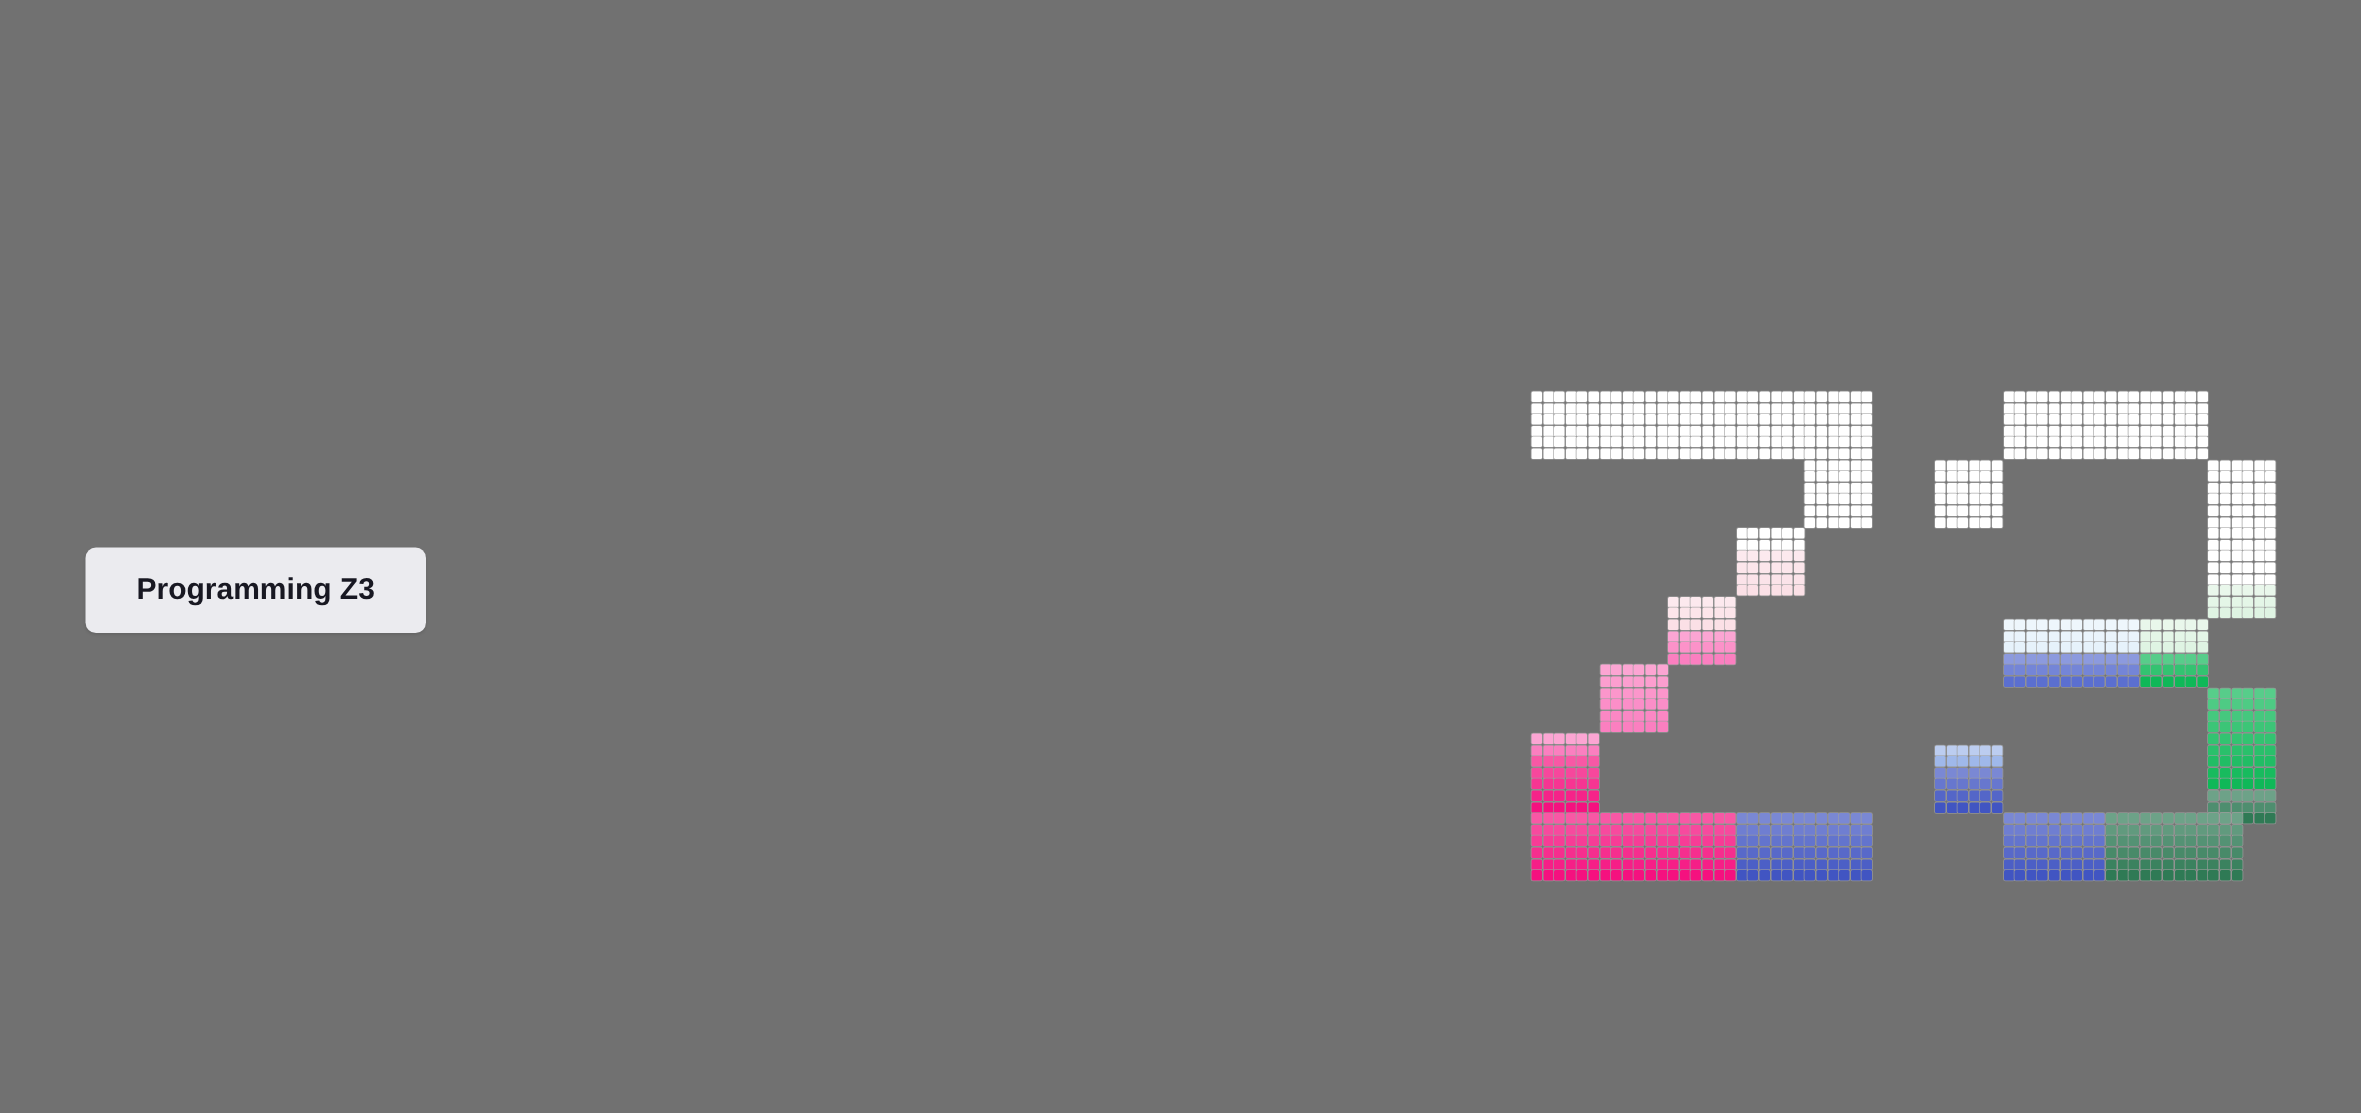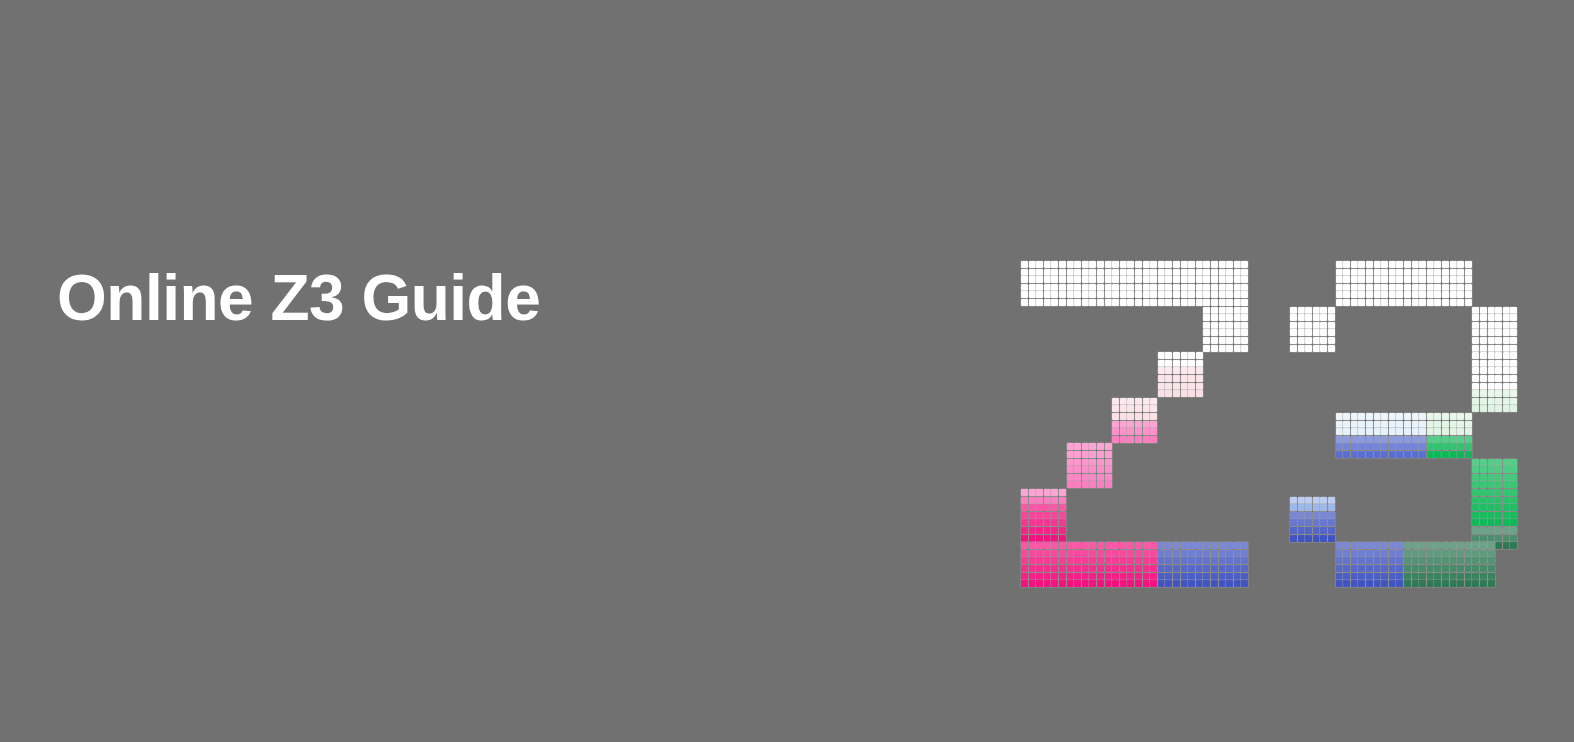--- a/index.html
+++ b/index.html
@@ -56,25 +56,23 @@
     width: 7.1px; height: 7.1px;
     border-radius: 1px;
     box-shadow: 0 0 0 0.55px rgba(160,160,160,0.75);
   }
 </style>
 </head>
 <body>
 
 <div id="hero">
 
-  <div id="hero-text">
-    <h1 id="page-title">Online Z3 Guide</h1>
-  </div>
 
   <div id="nav-buttons">
+      <button class="nav-button">Programming Z3</button>
     </div>
 
   <div id="logo">
       <div class="glyph" style="left: 0px; width: 228px; height: 326.8px;">
         <div class="cell" style="left: 0px; top: 0px; background: rgb(255, 255, 255);"></div>
         <div class="cell" style="left: 7.6px; top: 0px; background: rgb(255, 255, 255);"></div>
         <div class="cell" style="left: 15.2px; top: 0px; background: rgb(255, 255, 255);"></div>
         <div class="cell" style="left: 22.8px; top: 0px; background: rgb(255, 255, 255);"></div>
         <div class="cell" style="left: 30.4px; top: 0px; background: rgb(255, 255, 255);"></div>
         <div class="cell" style="left: 38px; top: 0px; background: rgb(255, 255, 255);"></div>

